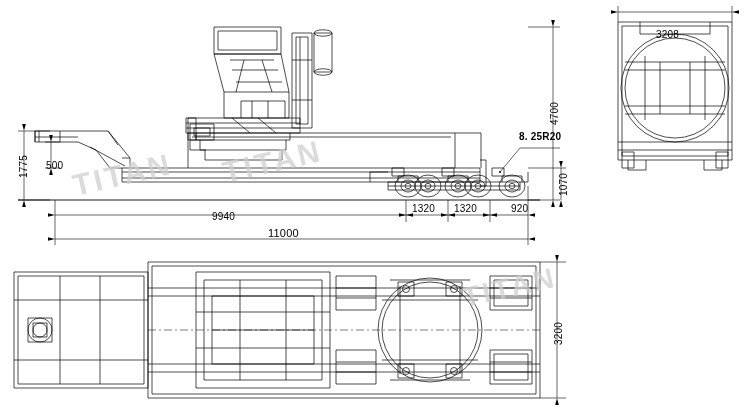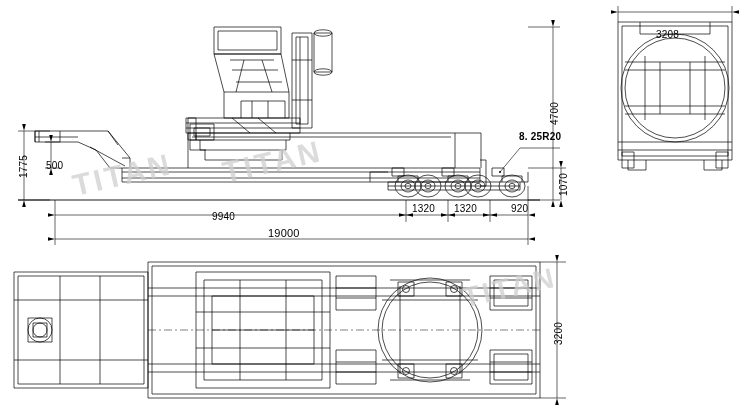--- a/index.html
+++ b/index.html
@@ -322,21 +322,21 @@
   <div class="dim-label" style="left:46px; top:160px;">500</div>
 
   <div class="dim-label" style="left:212px; top:203px;margin-top:8px;">9940</div>
 
   <div class="dim-label" style="left:412px; top:203px;">1320</div>
 
   <div class="dim-label" style="left:454px; top:203px;">1320</div>
 
   <div class="dim-label" style="left:496px; top:203px;margin-left:15px;">920</div>
 
-  <div class="dim-label" style="left:268px; top:227px; font-size:11px;">19000</div>
+  <div class="dim-label" style="left:268px; top:227px; font-size:11px;">11000</div>
 
   <div class="dim-label vert" style="left:549px; top:125px; transform: rotate(-90deg);">4700</div>
 
   <div class="dim-label vert" style="left:558px; top:196px; transform: rotate(-90deg);">1070</div>
 
   <div class="dim-label" style="left:519px; top:131px;font-weight:bold;">8. 25R20</div>
 
   <div class="dim-label" style="left:656px; top:5px;margin-top:24px;">3208</div>
 
   <div class="dim-label vert" style="left:553px; top:345px; transform: rotate(-90deg);">3200</div>

